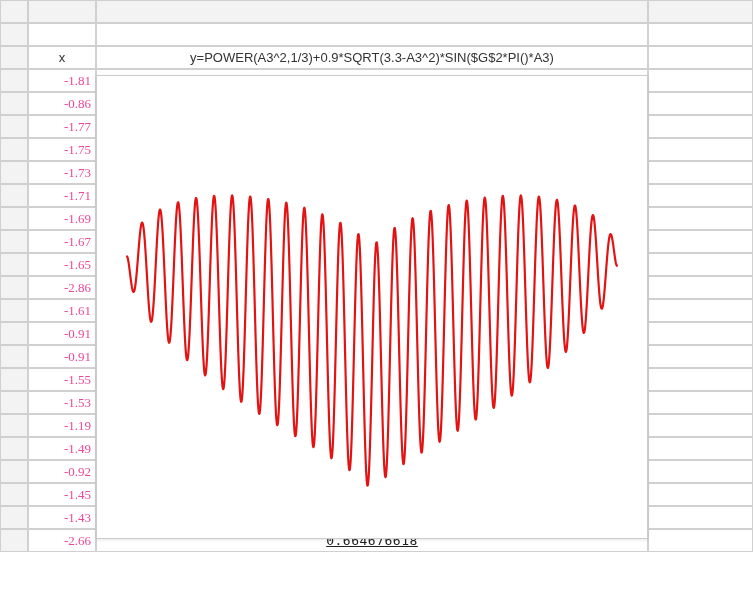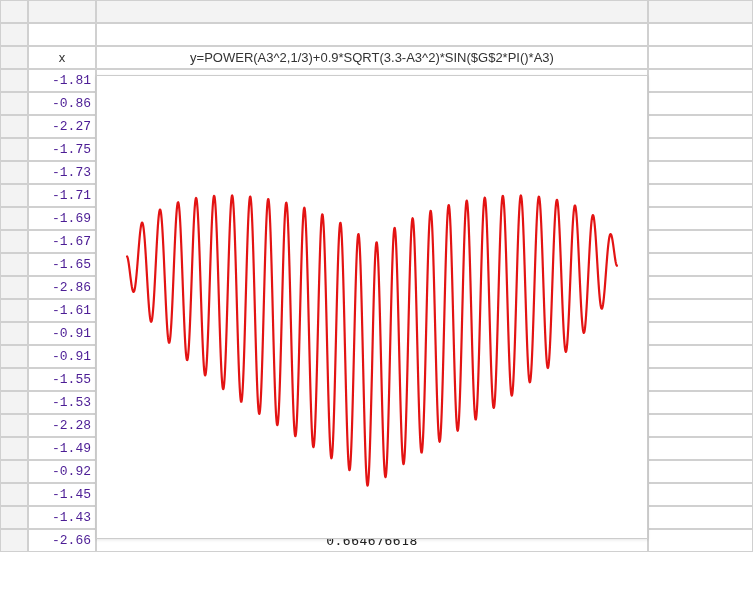--- a/index.html
+++ b/index.html
@@ -41,30 +41,31 @@
       color: #555;
       font-size: 11px;
     }
     .header-cell {
       font-weight: 400;
       background: #fff;
     }
     .center { justify-content: center; }
     .data-x {
       justify-content: flex-end;
-      font-family: Liberation Mono, monospace;
+      font-family: Liberation Serif, serif;
       font-size: 13px;
-      color: #4c1d95;
+      color: #ec4899;
     }
     .data-y {
       justify-content: center;
       font-family: Consolas, monospace;
       font-size: 13px;
       color: #222;
       letter-spacing: 0.5px;
+      text-decoration: underline;
     }
     .chart-container {
       position: absolute;
       left: 96px;
       top: 75px;
       width: 552px;
       height: 464px;
       background: #fff;
       border: 1px solid #ccc;
       box-shadow: 0 1px 3px rgba(0,0,0,0.1);
@@ -103,21 +104,21 @@
   <div class="cell"></div>
 <div class="cell row-header"></div>
     <div class="cell data-x">-1.81</div>
     <div class="cell data-y"></div>
     <div class="cell"></div>
     <div class="cell row-header"></div>
     <div class="cell data-x">-0.86</div>
     <div class="cell data-y"></div>
     <div class="cell"></div>
     <div class="cell row-header"></div>
-    <div class="cell data-x">-2.27</div>
+    <div class="cell data-x">-1.77</div>
     <div class="cell data-y"></div>
     <div class="cell"></div>
     <div class="cell row-header"></div>
     <div class="cell data-x">-1.75</div>
     <div class="cell data-y"></div>
     <div class="cell"></div>
     <div class="cell row-header"></div>
     <div class="cell data-x">-1.73</div>
     <div class="cell data-y"></div>
     <div class="cell"></div>
@@ -155,21 +156,21 @@
     <div class="cell"></div>
     <div class="cell row-header"></div>
     <div class="cell data-x">-1.55</div>
     <div class="cell data-y"></div>
     <div class="cell"></div>
     <div class="cell row-header"></div>
     <div class="cell data-x">-1.53</div>
     <div class="cell data-y"></div>
     <div class="cell"></div>
     <div class="cell row-header"></div>
-    <div class="cell data-x">-2.28</div>
+    <div class="cell data-x">-1.19</div>
     <div class="cell data-y"></div>
     <div class="cell"></div>
     <div class="cell row-header"></div>
     <div class="cell data-x">-1.49</div>
     <div class="cell data-y"></div>
     <div class="cell"></div>
     <div class="cell row-header"></div>
     <div class="cell data-x">-0.92</div>
     <div class="cell data-y"></div>
     <div class="cell"></div>

